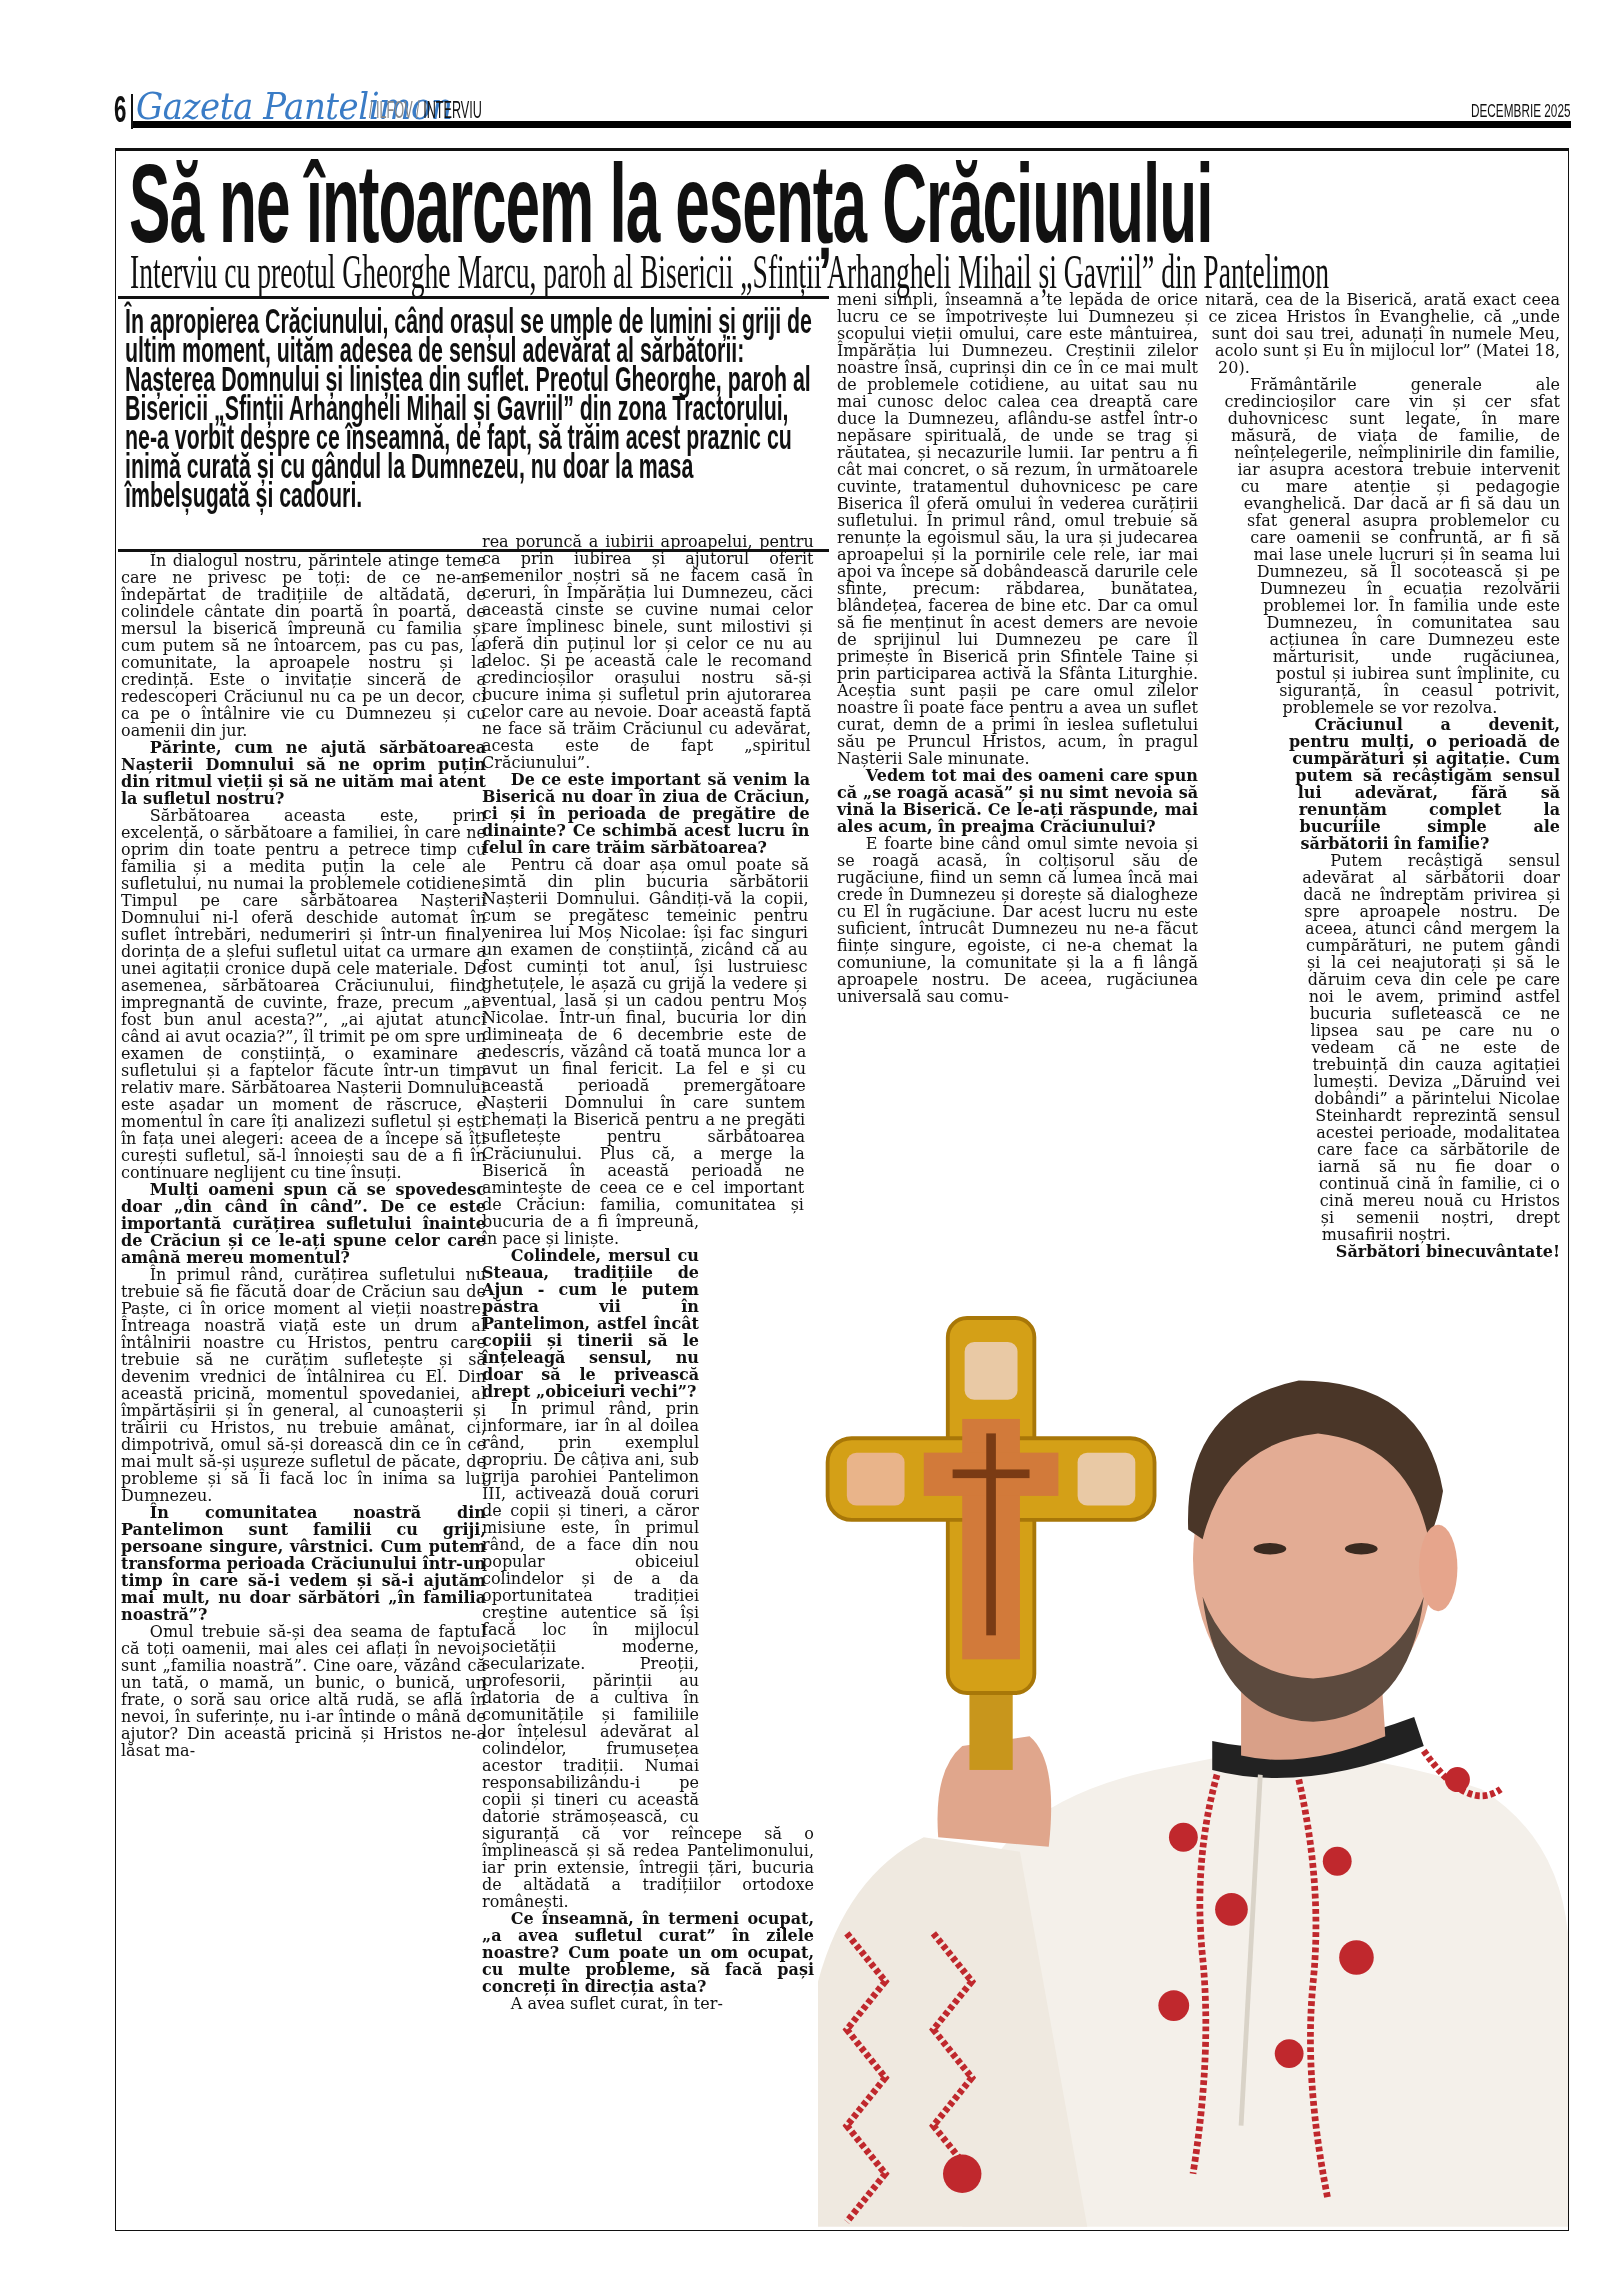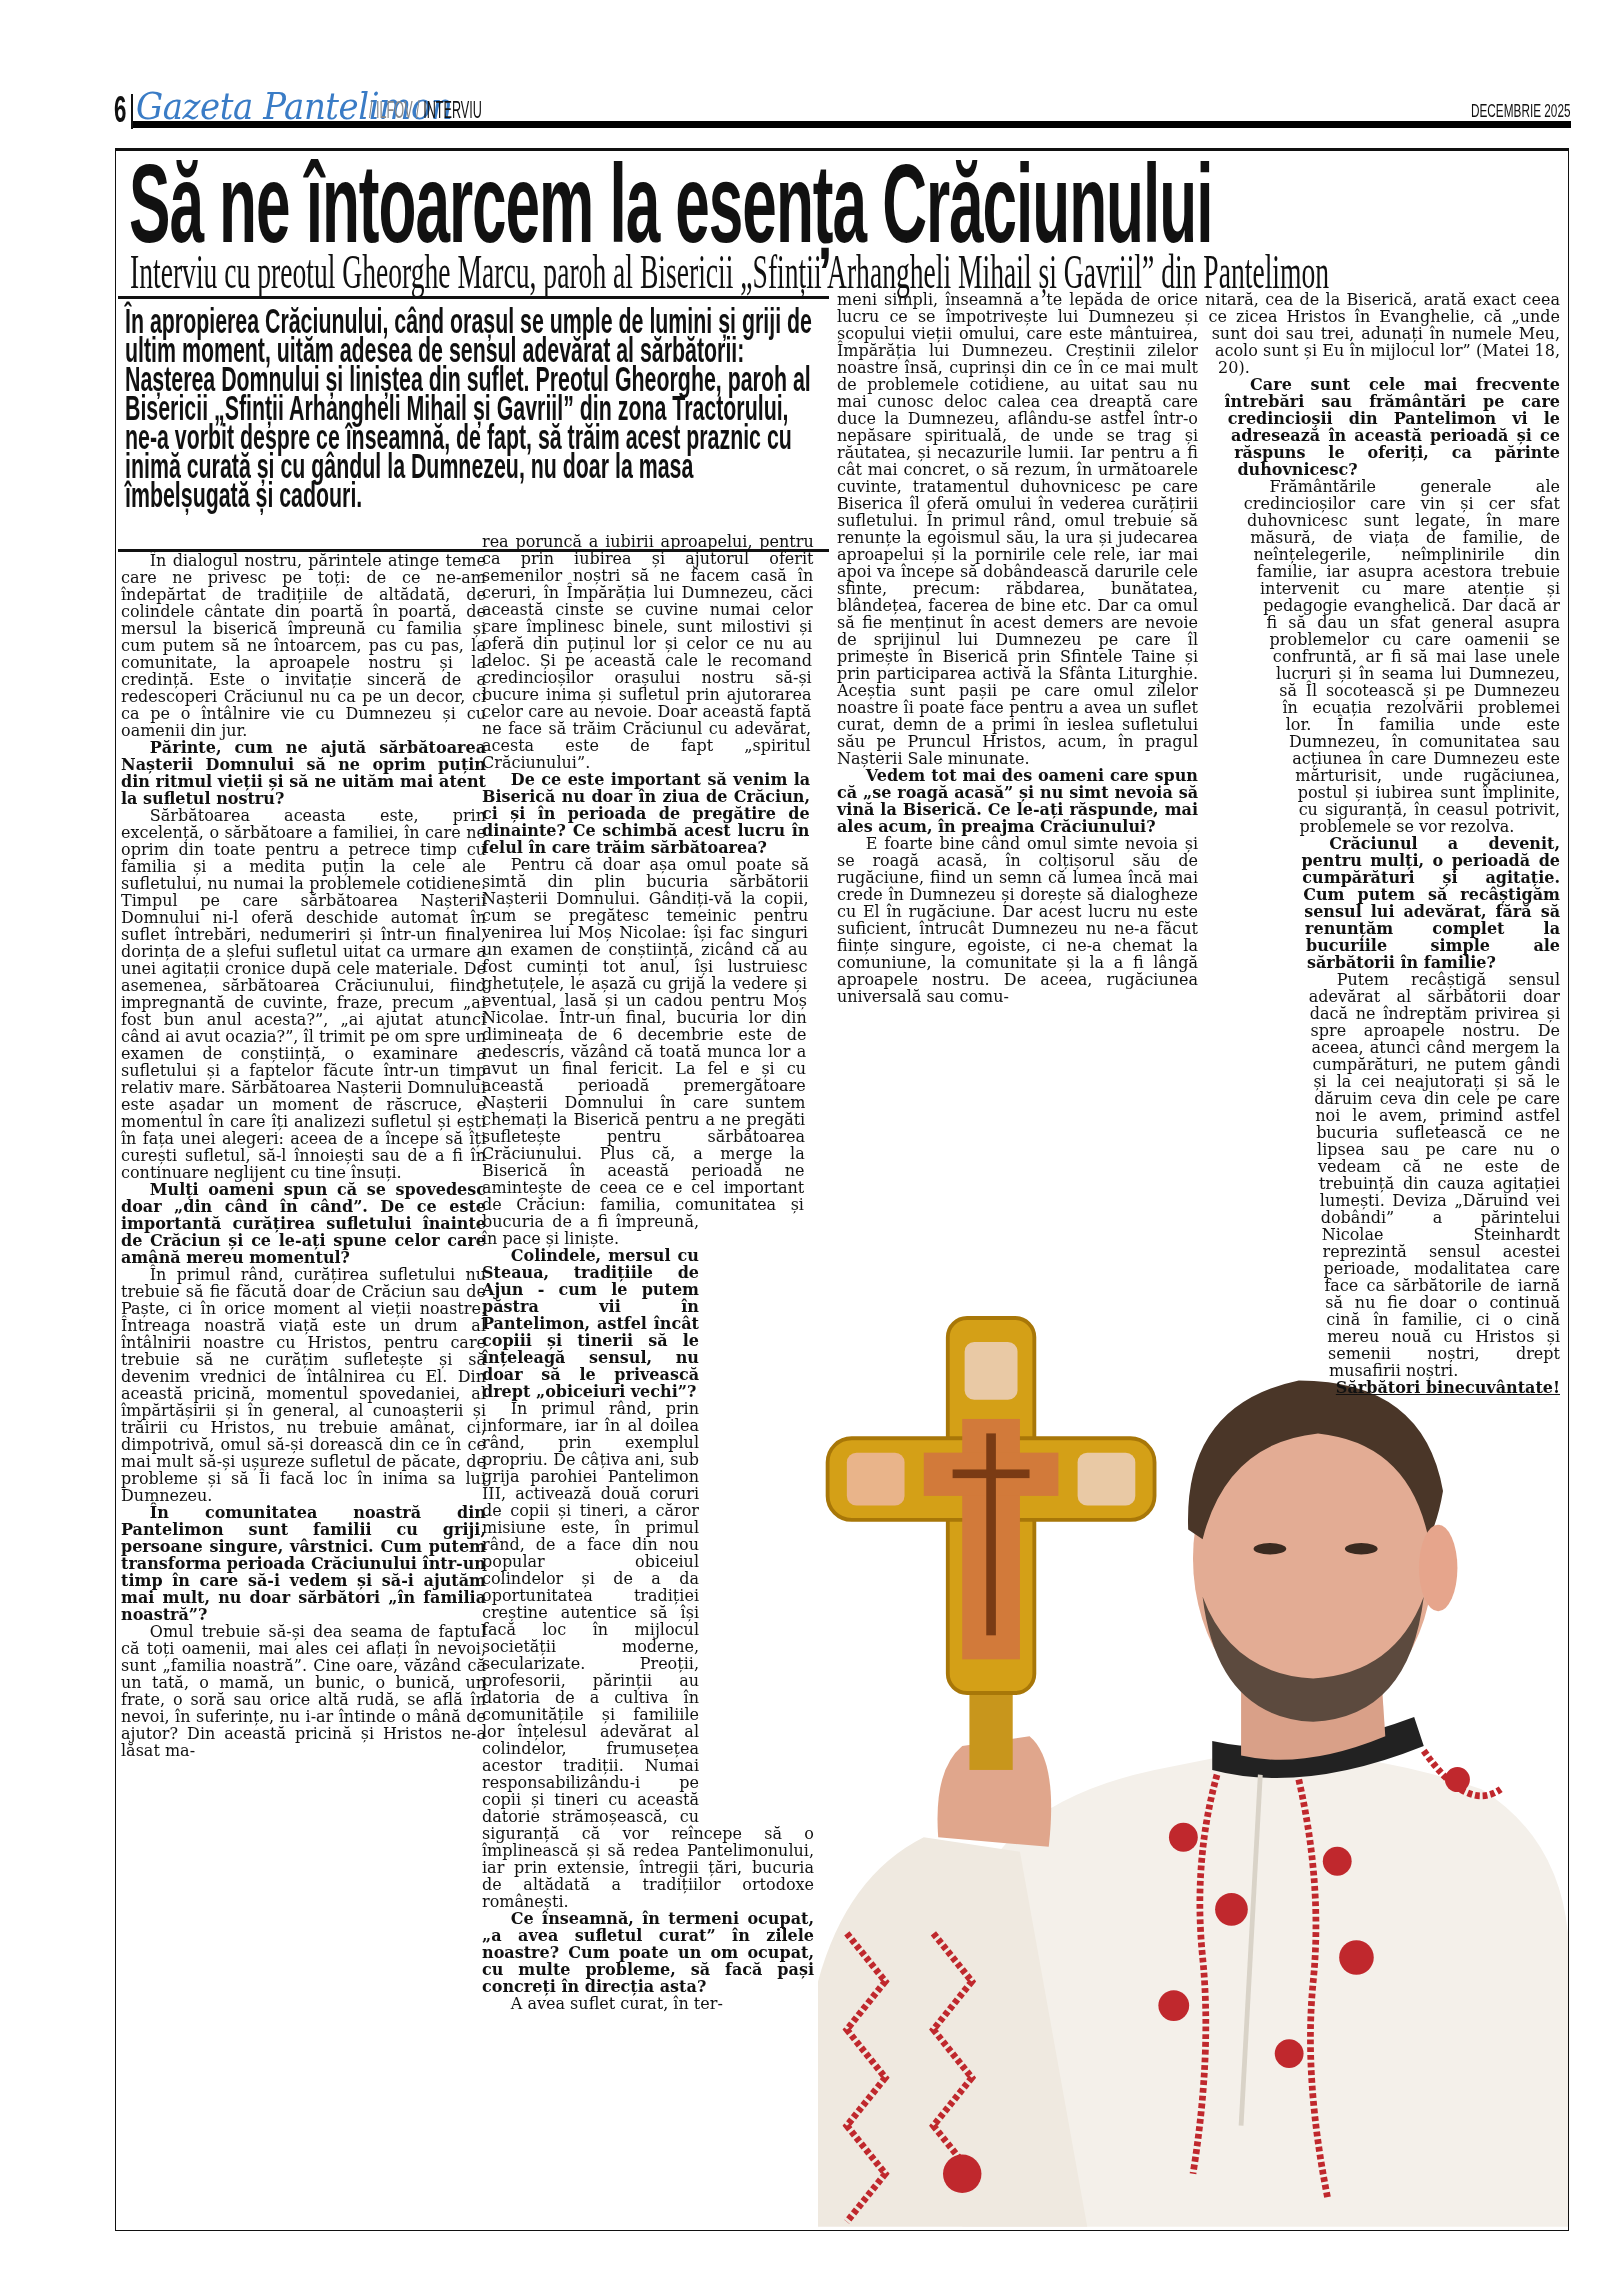--- a/index.html
+++ b/index.html
@@ -137,19 +137,18 @@
 
 <div class="col col3">
   <p style="text-indent:0">meni simpli, înseamnă a te lepăda de orice lucru ce se împotrivește lui Dumnezeu și scopului vieții omului, care este mântuirea, Împărăția lui Dumnezeu. Creștinii zilelor noastre însă, cuprinși din ce în ce mai mult de problemele cotidiene, au uitat sau nu mai cunosc deloc calea cea dreaptă care duce la Dumnezeu, aflându-se astfel într-o nepăsare spirituală, de unde se trag și răutatea, și necazurile lumii. Iar pentru a fi cât mai concret, o să rezum, în următoarele cuvinte, tratamentul duhovnicesc pe care Biserica îl oferă omului în vederea curățirii sufletului. În primul rând, omul trebuie să renunțe la egoismul său, la ura și judecarea aproapelui și la pornirile cele rele, iar mai apoi va începe să dobândească darurile cele sfinte, precum: răbdarea, bunătatea, blândețea, facerea de bine etc. Dar ca omul să fie menținut în acest demers are nevoie de sprijinul lui Dumnezeu pe care îl primește în Biserică prin Sfintele Taine și prin participarea activă la Sfânta Liturghie. Aceștia sunt pașii pe care omul zilelor noastre îi poate face pentru a avea un suflet curat, demn de a primi în ieslea sufletului său pe Pruncul Hristos, acum, în pragul Nașterii Sale minunate.</p>
   <p class="q">Vedem tot mai des oameni care spun că „se roagă acasă” și nu simt nevoia să vină la Biserică. Ce le-ați răspunde, mai ales acum, în preajma Crăciunului?</p>
   <p>E foarte bine când omul simte nevoia și se roagă acasă, în colțișorul său de rugăciune, fiind un semn că lumea încă mai crede în Dumnezeu și dorește să dialogheze cu El în rugăciune. Dar acest lucru nu este suficient, întrucât Dumnezeu nu ne-a făcut ființe singure, egoiste, ci ne-a chemat la comuniune, la comunitate și la a fi lângă aproapele nostru. De aceea, rugăciunea universală sau comu-</p>
 </div>
 
 <div class="col col4">
   <div style="float:left;width:159px;height:818px;margin-top:861px;shape-outside:polygon(0 0,0 100%,100% 100%,60% 30%,0 0);"></div>
   <p style="text-indent:0">nitară, cea de la Biserică, arată exact ceea ce zicea Hristos în Evanghelie, că „unde sunt doi sau trei, adunați în numele Meu, acolo sunt și Eu în mijlocul lor” (Matei 18, 20).</p>
-  <p class="q">Care sunt cele mai frecvente întrebări sau frământări pe care credincioșii din Pantelimon vi le adresează în această perioadă și ce răspuns le oferiți, ca părinte duhovnicesc?</p>
   <p>Frământările generale ale credincioșilor care vin și cer sfat duhovnicesc sunt legate, în mare măsură, de viața de familie, de neînțelegerile, neîmplinirile din familie, iar asupra acestora trebuie intervenit cu mare atenție și pedagogie evanghelică. Dar dacă ar fi să dau un sfat general asupra problemelor cu care oamenii se confruntă, ar fi să mai lase unele lucruri și în seama lui Dumnezeu, să Îl socotească și pe Dumnezeu în ecuația rezolvării problemei lor. În familia unde este Dumnezeu, în comunitatea sau acțiunea în care Dumnezeu este mărturisit, unde rugăciunea, postul și iubirea sunt împlinite, cu siguranță, în ceasul potrivit, problemele se vor rezolva.</p>
   <p class="q">Crăciunul a devenit, pentru mulți, o perioadă de cumpărături și agitație. Cum putem să recâștigăm sensul lui adevărat, fără să renunțăm complet la bucuriile simple ale sărbătorii în familie?</p>
   <p>Putem recâștigă sensul adevărat al sărbătorii doar dacă ne îndreptăm privirea și spre aproapele nostru. De aceea, atunci când mergem la cumpărături, ne putem gândi și la cei neajutorați și să le dăruim ceva din cele pe care noi le avem, primind astfel bucuria sufletească ce ne lipsea sau pe care nu o vedeam că ne este de trebuință din cauza agitației lumești. Deviza „Dăruind vei dobândi” a părintelui Nicolae Steinhardt reprezintă sensul acestei perioade, modalitatea care face ca sărbătorile de iarnă să nu fie doar o continuă cină în familie, ci o cină mereu nouă cu Hristos și semenii noștri, drept musafirii noștri.</p>
-  <p class="q" style="text-align:right;text-indent:0;text-decoration:underline;">Sărbători binecuvântate!</p>
+  <p class="q" style="text-align:right;text-indent:0;">Sărbători binecuvântate!</p>
 </div>
 
 
 </body></html>

